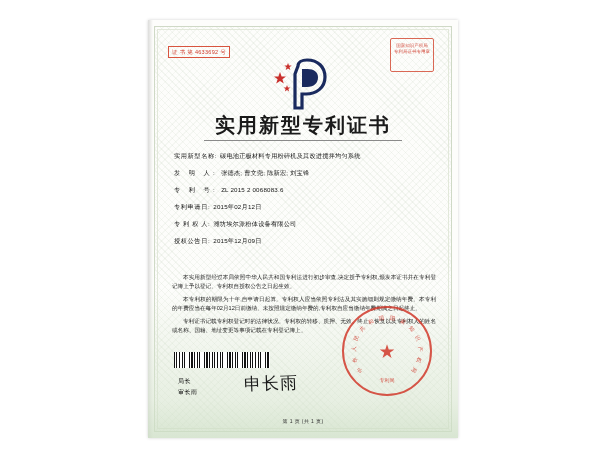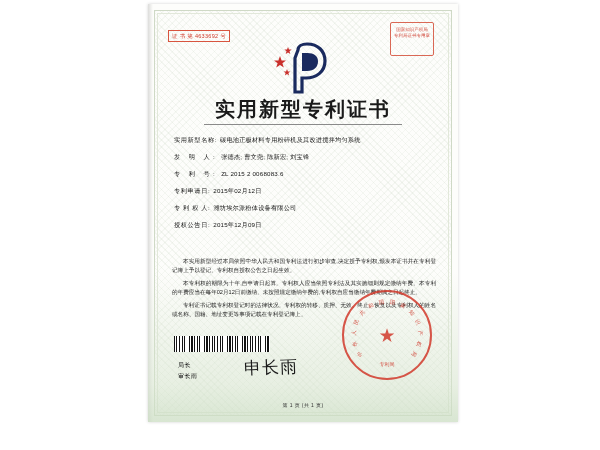--- a/index.html
+++ b/index.html
@@ -14,21 +14,21 @@
     position: relative;
     width: 600px;
     height: 450px;
     background: #ffffff;
     overflow: hidden;
   }
   
   .cert {
     position: absolute;
     left: 148px;
-    top: 4px;
+    top: 20px;
     width: 310px;
     height: 418px;
     background: #fdfdfb;
     box-shadow: 0 0 3px rgba(0,0,0,0.18);
     overflow: hidden;
   }
   
   .cert-border-outer {
     position: absolute;
     left: 6px; top: 6px; right: 6px; bottom: 6px;

